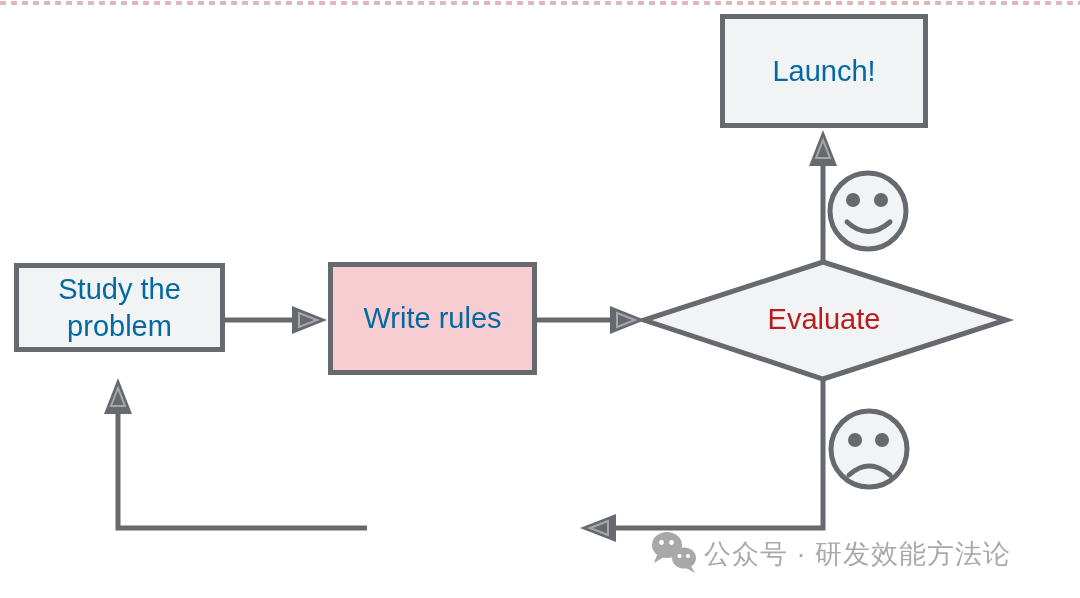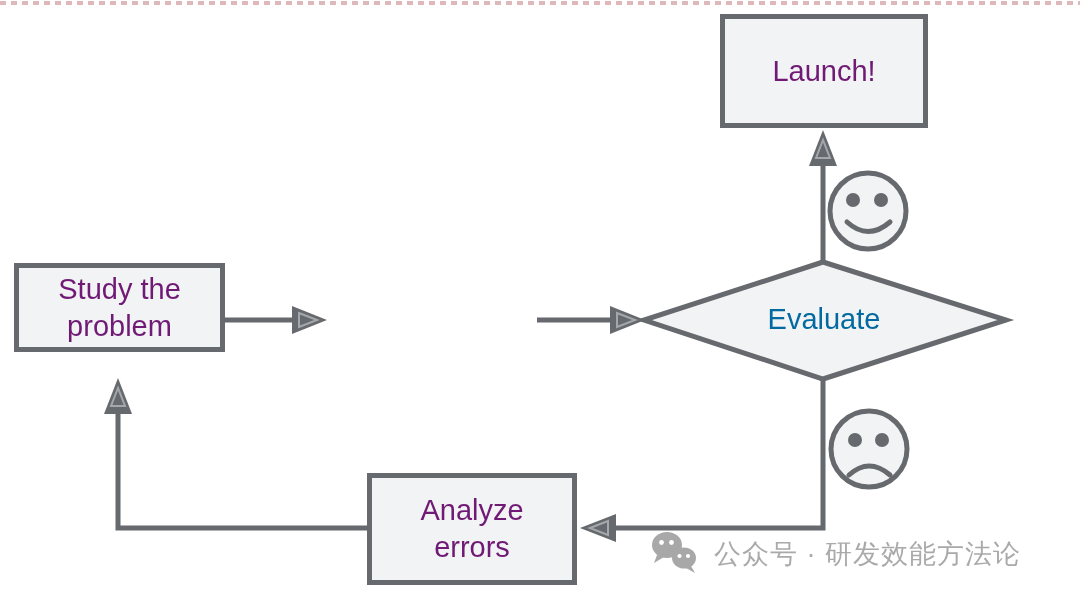--- a/index.html
+++ b/index.html
@@ -10,36 +10,36 @@
   .dashed-top{
     position:absolute;left:0;top:1px;width:100%;height:4px;
     background:repeating-linear-gradient(90deg,#d9abae 0 6px,transparent 6px 11px);
     opacity:.85;
   }
   .layer{position:absolute;left:0;top:0;}
   .node{
     position:absolute;box-sizing:border-box;
     border:5px solid #66696d;background:#f1f3f4;
     display:flex;align-items:center;justify-content:center;
-    text-align:center;font-size:29px;line-height:37px;color:#701a75;
+    text-align:center;font-size:29px;line-height:37px;color:#0369a1;
     white-space:pre-line;
   }
   .node--pink{background:#f8cdd1;}
   .diamond-label{
     position:absolute;left:714px;top:303px;width:220px;
-    text-align:center;font-size:29px;color:#0369a1;
+    text-align:center;font-size:29px;color:#b91c1c;
   }
   .watermark{
     position:absolute;left:648px;top:530px;width:432px;height:48px;
   }
   .wm-text{
     position:absolute;top:6px;font-size:27px;letter-spacing:1px;
     color:#9b9b9b;white-space:nowrap;
   }
-  .wm-text--a{left:56px;opacity:.85;margin-left:10px;}
+  .wm-text--a{left:56px;opacity:.85;}
   .wm-text--b{left:212px;opacity:.6;}
 </style>
 </head>
 <body>
 
 <div class="canvas">
 
   <div class="dashed-top"></div>
 
   <svg class="layer" width="1080" height="598" viewBox="0 0 1080 598">
@@ -89,29 +89,28 @@
       <circle cx="882" cy="440" r="7" fill="#66696d"></circle>
       <path d="M849 475 Q869 457 890 475" fill="none" stroke="#66696d" stroke-width="5" stroke-linecap="round"></path>
     </g>
   </svg>
 
   <div class="node" style="left:14px;top:263px;width:211px;height:89px;">
     <span>Study the
 problem</span>
   </div>
 
+  <div class="node node--pink" style="left:328px;top:262px;width:209px;height:113px;">
+    <span>Write rules</span>
+  </div>
 
   <div class="node" style="left:720px;top:14px;width:208px;height:114px;">
     <span>Launch!</span>
   </div>
 
-  <div class="node" style="left:367px;top:473px;width:210px;height:112px;">
-    <span>Analyze
-errors</span>
-  </div>
 
   <div class="diamond-label">
     <span>Evaluate</span>
   </div>
 
   <div class="watermark">
     <svg width="52" height="44" viewBox="0 0 52 44">
       <ellipse cx="19" cy="15" rx="15" ry="13" fill="#a8a8a8"></ellipse>
       <polygon points="9,25 6,33 16,27" fill="#a8a8a8"></polygon>
       <circle cx="13.5" cy="12.5" r="2.4" fill="#ffffff"></circle>

